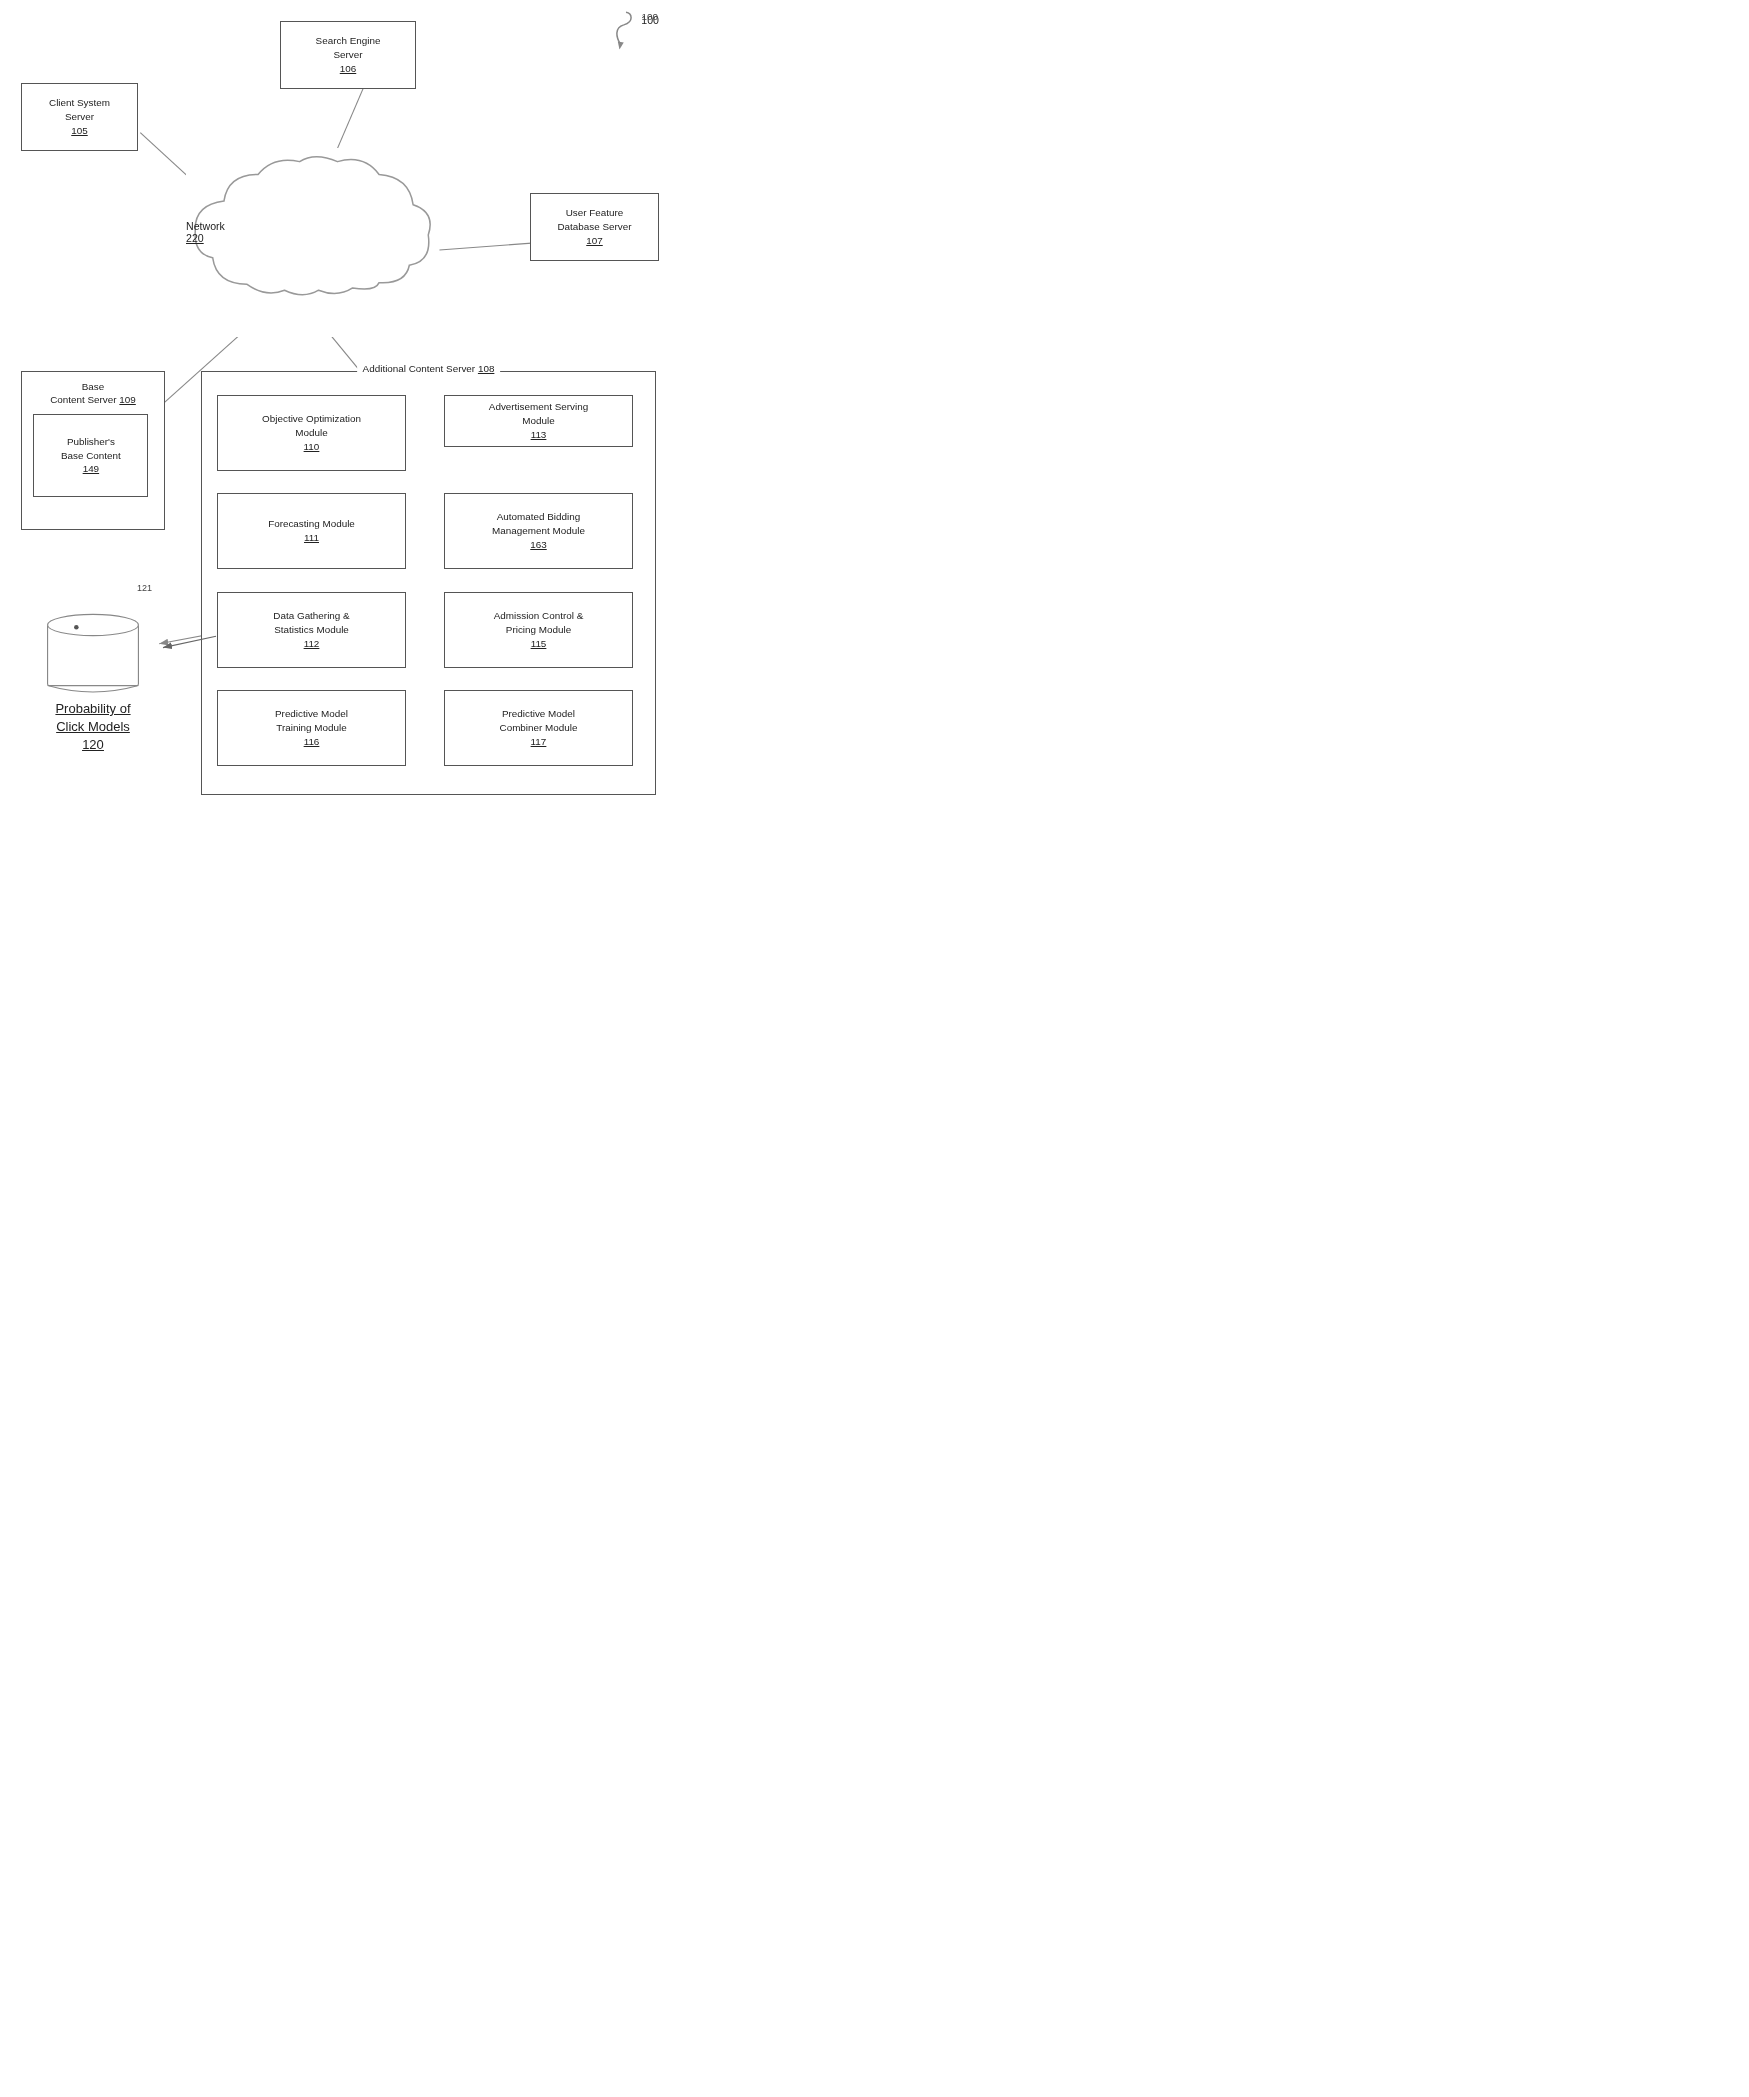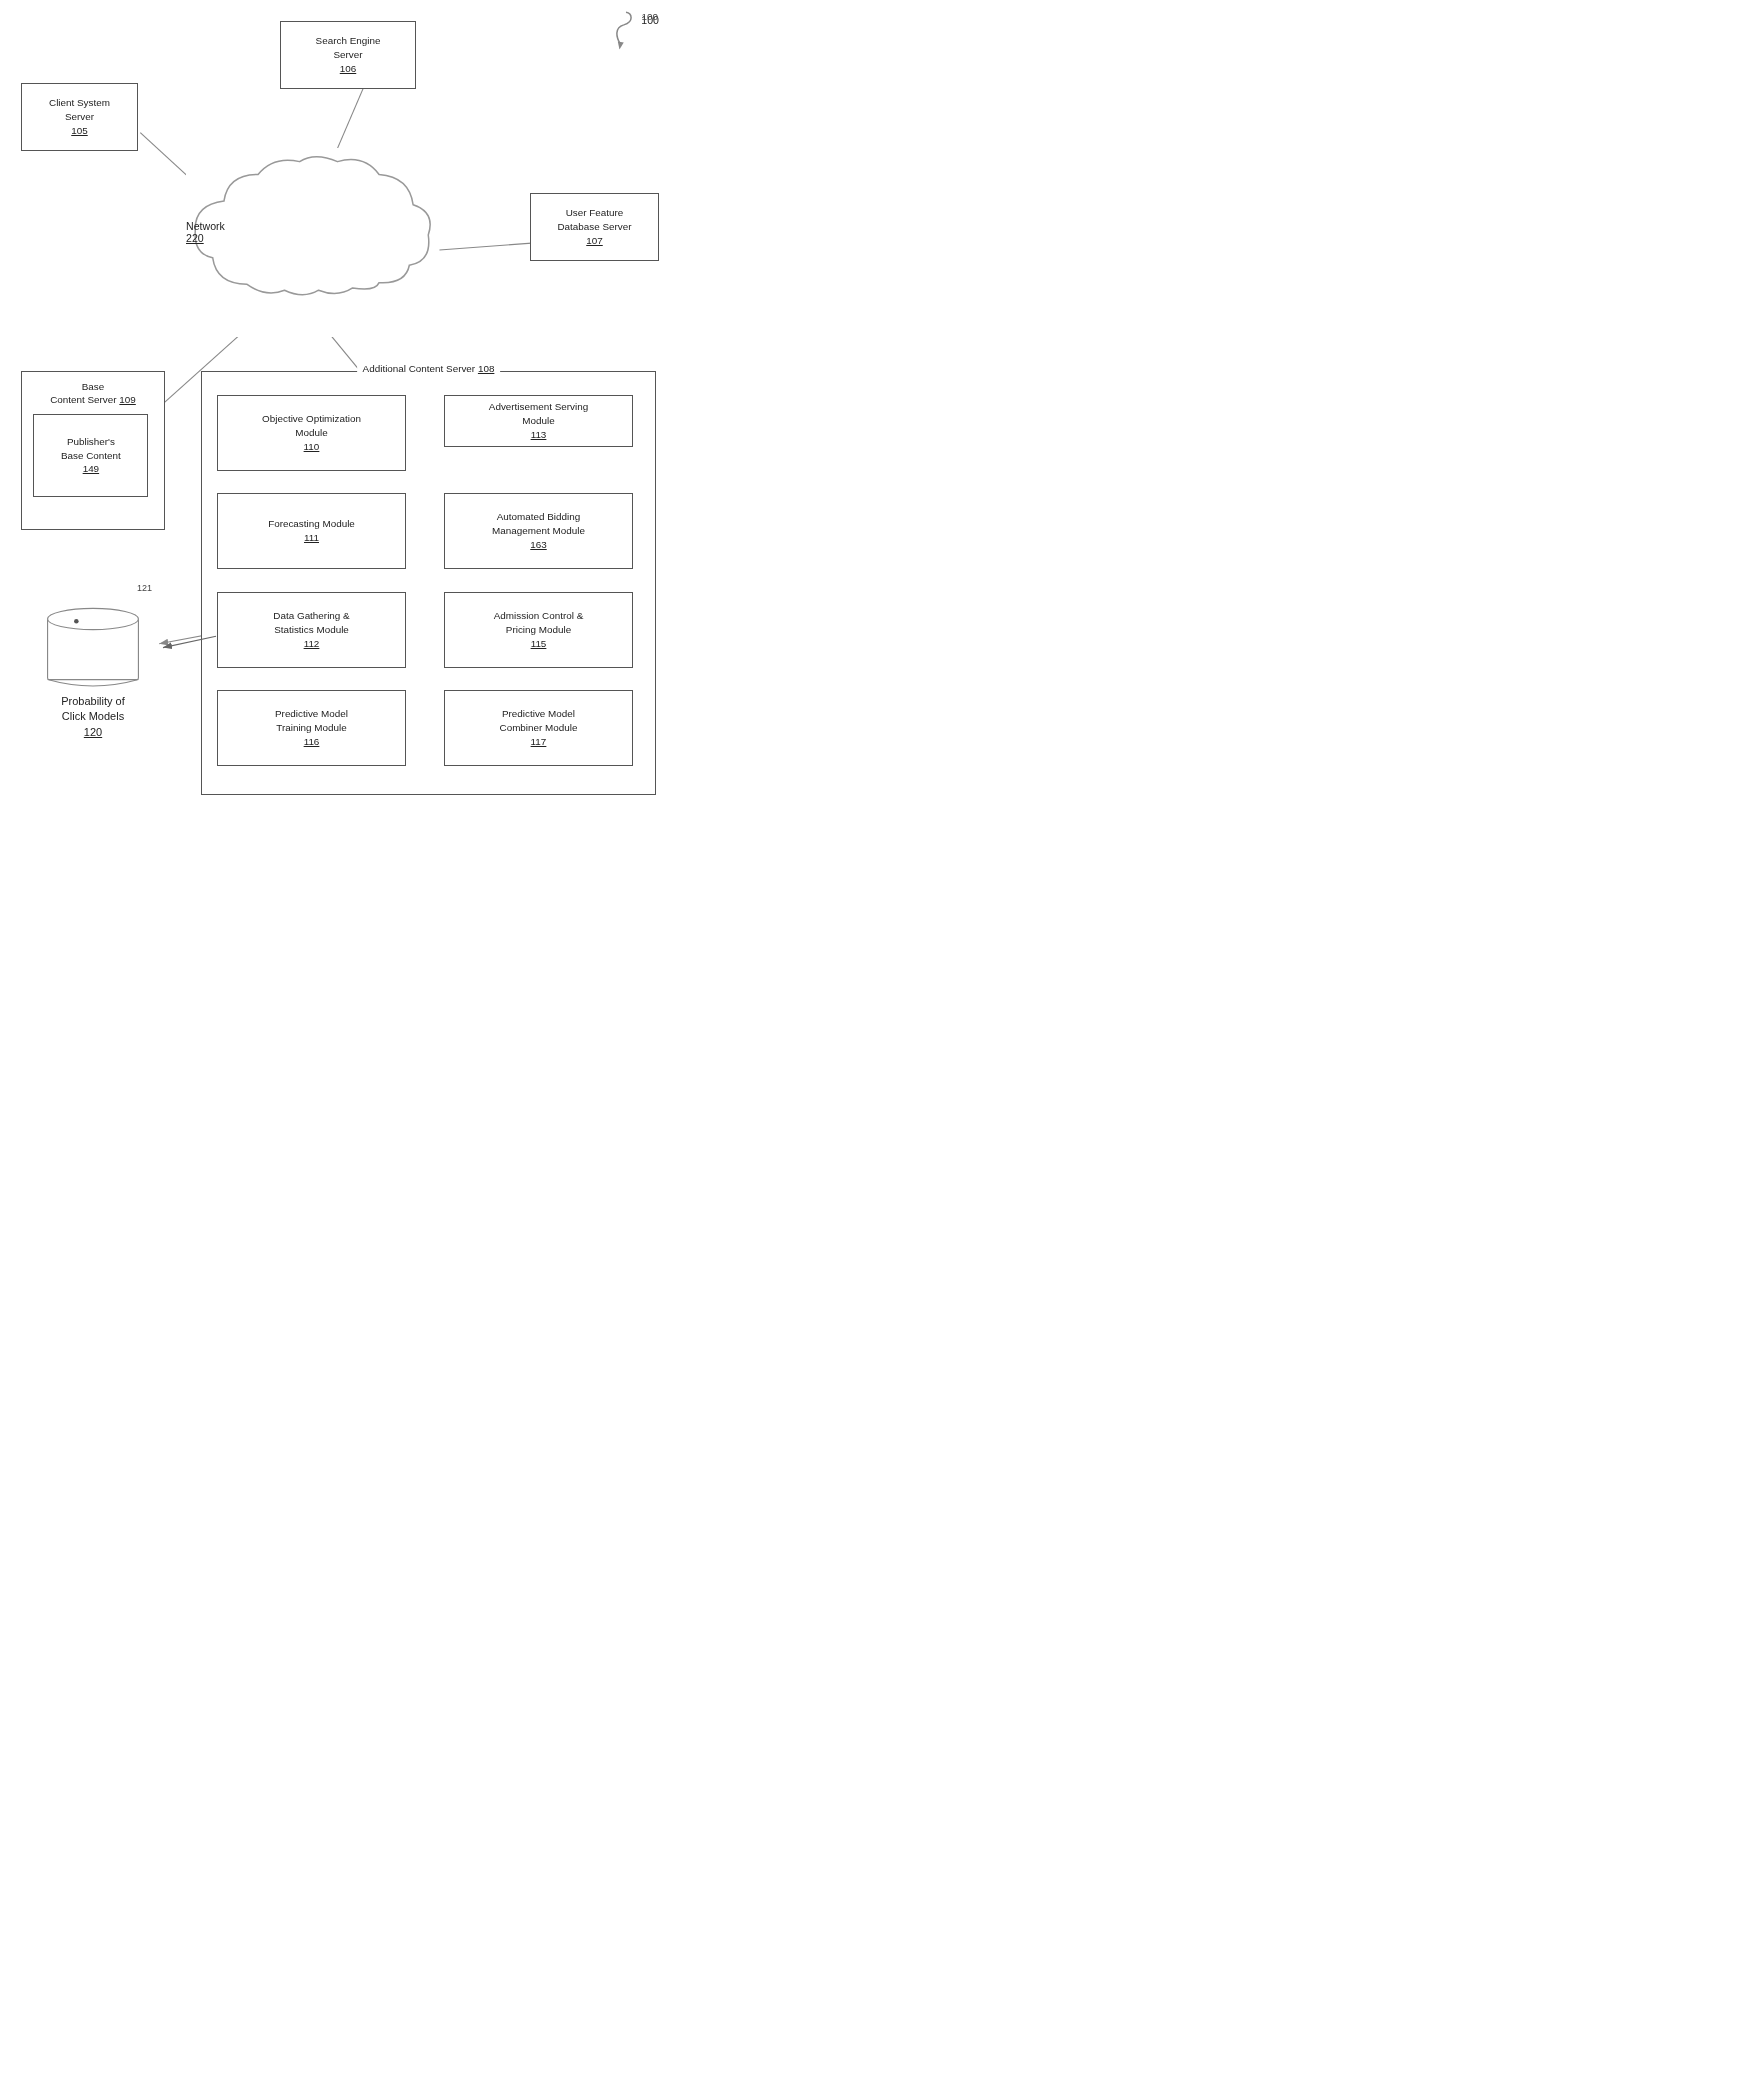--- a/index.html
+++ b/index.html
@@ -59,25 +59,26 @@
       position: absolute;
       display: flex;
       flex-direction: column;
       align-items: center;
       justify-content: center;
     }
     .cylinder svg {
       display: block;
     }
     .cylinder-label {
-      font-size: 11px;
+      font-size: 13px;
       color: #222;
       text-align: center;
       margin-top: 3px;
       line-height: 1.4;
+      text-decoration: underline;
     }
 
     
     .lines-svg {
       position: absolute;
       top: 0; left: 0;
       width: 682px;
       height: 818px;
       pointer-events: none;
     }
@@ -264,21 +265,21 @@
     <div class="box" style="left:242px; top:318px; width:189px; height:76px;">
       <span class="box-label">
         Predictive Model<br>Combiner Module<br><u>117</u>
       </span>
     </div>
 
   </div>
 
   <div class="cylinder" style="left:26.5px; top:583px; width:133px;">
 
-    <div style="font-size:9px; color:#444; margin-bottom:7px; text-align:right; width:100%; padding-right:7.6px;">
+    <div style="font-size:9px; color:#444; margin-bottom:13px; text-align:right; width:100%; padding-right:7.6px;">
       <span>121</span>
     </div>
     <svg width="106" height="91" viewBox="0 0 140 120">
 
       <rect x="10" y="25" width="120" height="80" fill="#fff" stroke="#888" stroke-width="1.5" rx="2"></rect>
 
       <ellipse cx="70" cy="25" rx="60" ry="14" fill="#fff" stroke="#888" stroke-width="1.5"></ellipse>
 
       <path d="M 10,105 Q 70,122 130,105" fill="none" stroke="#888" stroke-width="1.5"></path>
 

